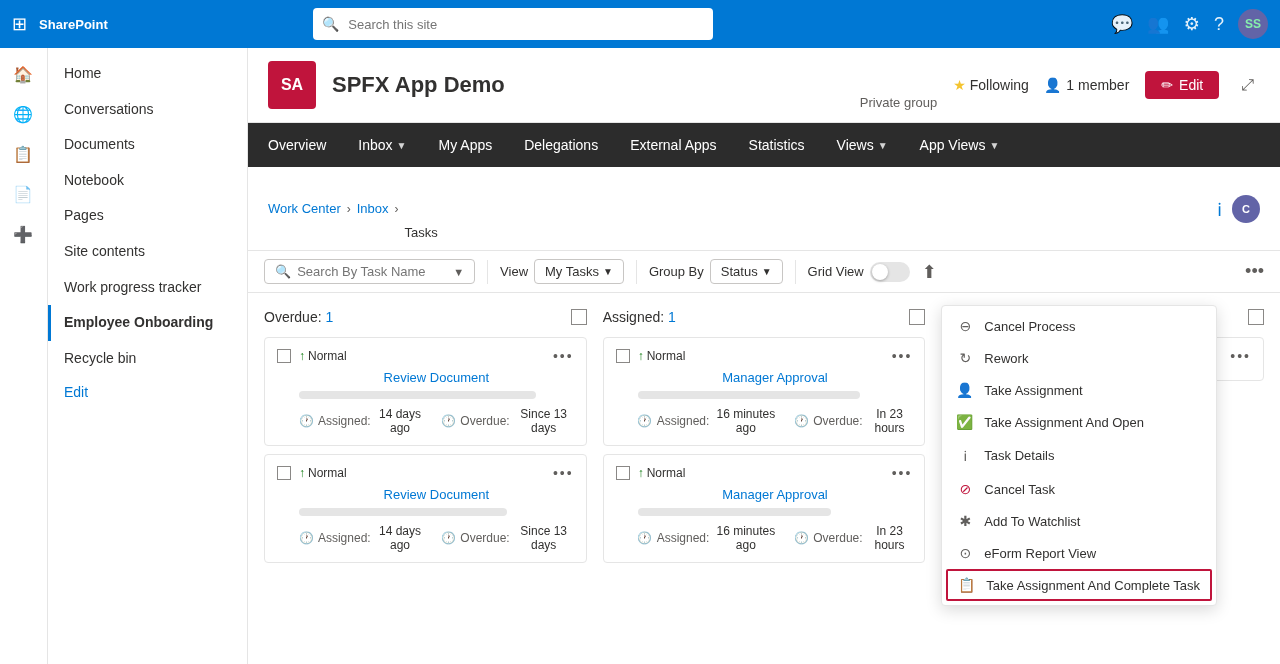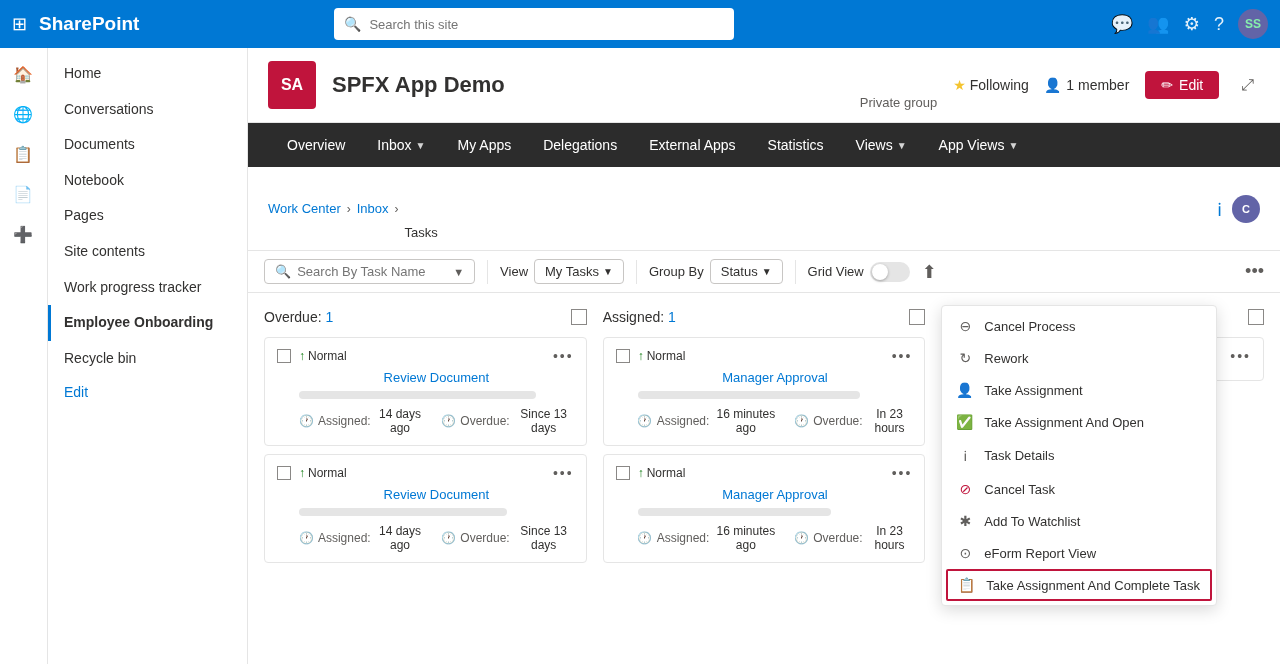--- a/index.html
+++ b/index.html
@@ -8,21 +8,21 @@
     
     .topbar {
       background: #0078d4;
       height: 48px;
       display: flex;
       align-items: center;
       padding: 0 12px;
       gap: 12px;
     }
     .topbar-grid-icon { color: #fff; font-size: 18px; cursor: pointer; }
-    .topbar-brand { color: #fff; font-weight: 600; font-size: 19px; }
+    .topbar-brand { color: #fff; font-weight: 600; font-size: 13px; }
     .topbar-search {
       flex: 1;
       max-width: 400px;
       margin: 0 auto;
       background: #fff;
       border-radius: 4px;
       display: flex;
       align-items: center;
       padding: 0 10px;
       height: 32px;
@@ -147,21 +147,21 @@
     .expand-btn {
       background: none; border: none; cursor: pointer; font-size: 16px; color: #605e5c;
       padding: 6px;
     }
 
     
     .top-nav {
       background: #2c2c2c;
       display: flex;
       align-items: center;
-      padding: 0 23px;
+      padding: 0 4px;
       height: 44px;
       gap: 0;
     }
     .top-nav-item {
       color: #fff;
       padding: 0 16px;
       height: 44px;
       display: flex; align-items: center; gap: 4px;
       cursor: pointer;
       font-size: 14px;

